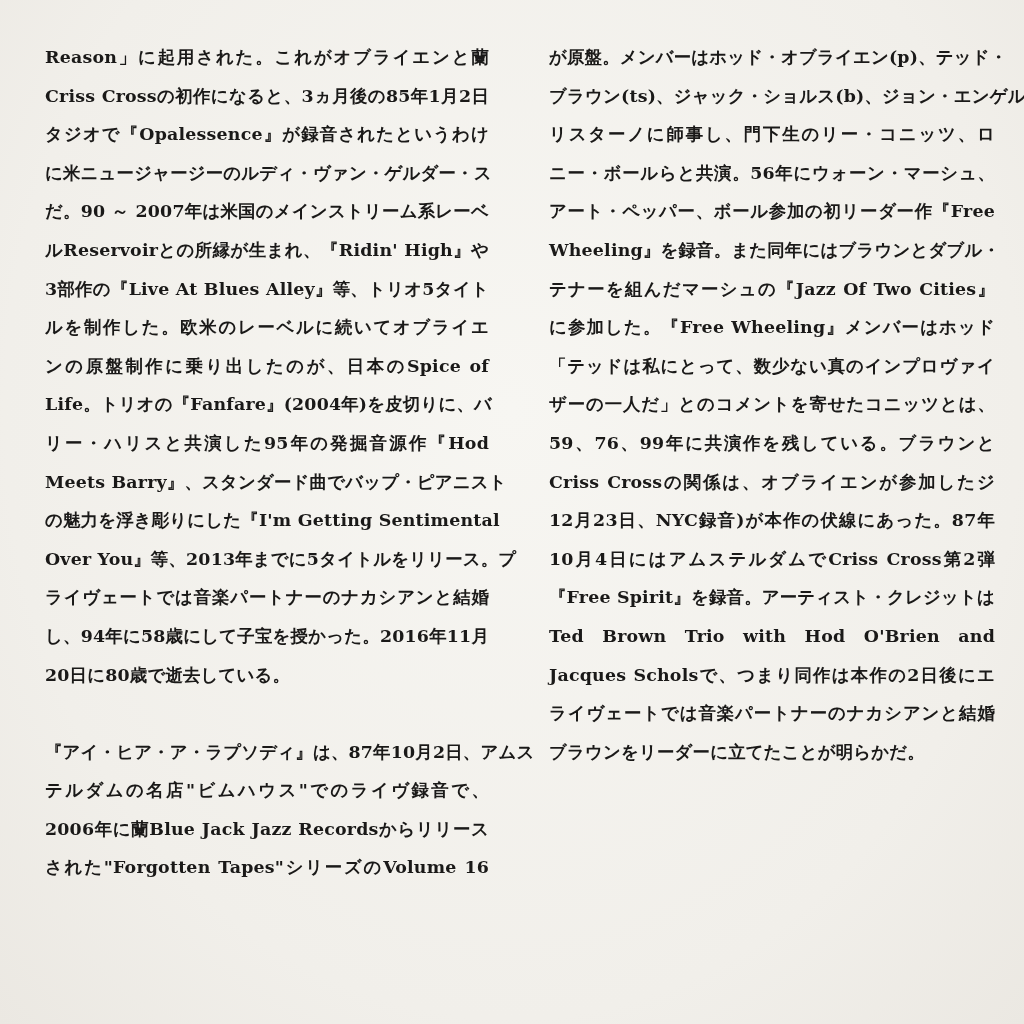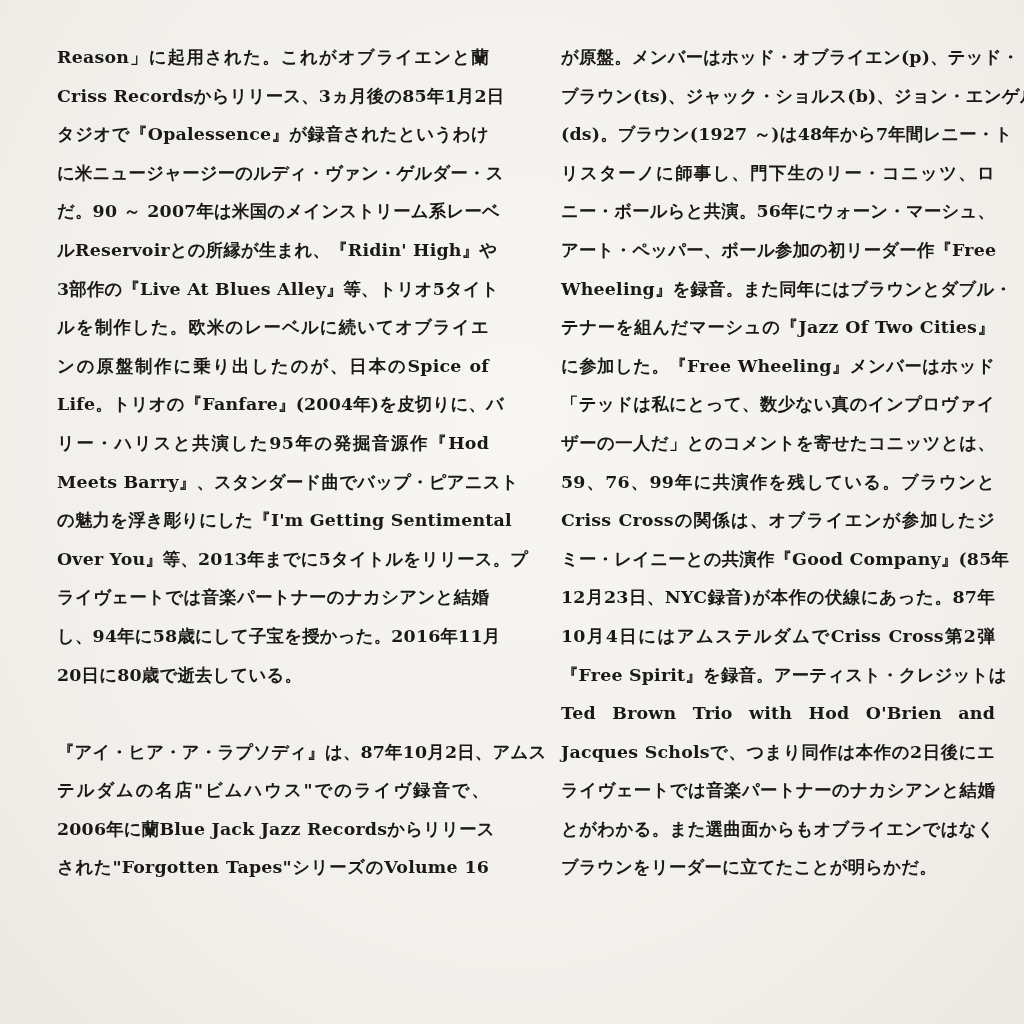--- a/index.html
+++ b/index.html
@@ -35,41 +35,40 @@
     .line {
       height: 38.6px;
       line-height: 38.6px;
       font-size: 17.4px;
       font-weight: bold;
       white-space: nowrap;
       text-align: justify;
       text-align-last: justify;
       letter-spacing: 0.2px;
       overflow: visible;
-      margin-left: 12px;
     }
     .line.last {
       text-align-last: left;
     }
     .line.indent {
       padding-left: 18px;
     }
     .gap {
       height: 38.6px;
     }
   </style>
 </head>
 <body>
 
 <div class="page">
 
   <div class="column left">
     <div>
       <div class="line">Reason」に起用された。これがオブライエンと蘭</div>
-      <div class="line">Criss Recordsからリリース、3ヵ月後の85年1月2日</div>
+      <div class="line">Criss Crossの初作になると、3ヵ月後の85年1月2日</div>
       <div class="line">タジオで『Opalessence』が録音されたというわけ</div>
       <div class="line">に米ニュージャージーのルディ・ヴァン・ゲルダー・ス</div>
       <div class="line">だ。90 ～ 2007年は米国のメインストリーム系レーベ</div>
       <div class="line">ルReservoirとの所縁が生まれ、『Ridin' High』や</div>
       <div class="line">3部作の『Live At Blues Alley』等、トリオ5タイト</div>
       <div class="line">ルを制作した。欧米のレーベルに続いてオブライエ</div>
       <div class="line">ンの原盤制作に乗り出したのが、日本のSpice of</div>
       <div class="line">Life。トリオの『Fanfare』(2004年)を皮切りに、バ</div>
       <div class="line">リー・ハリスと共演した95年の発掘音源作『Hod</div>
       <div class="line">Meets Barry』、スタンダード曲でバップ・ピアニスト</div>
@@ -85,36 +84,33 @@
       <div class="line">テルダムの名店"ビムハウス"でのライヴ録音で、</div>
       <div class="line">2006年に蘭Blue Jack Jazz Recordsからリリース</div>
       <div class="line">された"Forgotten Tapes"シリーズのVolume 16</div>
     </div>
   </div>
 
   <div class="column right">
     <div>
       <div class="line">が原盤。メンバーはホッド・オブライエン(p)、テッド・</div>
       <div class="line">ブラウン(ts)、ジャック・ショルス(b)、ジョン・エンゲルス</div>
-      <div class="line">(ds)。ブラウン(1927 ～)は48年から7年間レニー・ト</div>
       <div class="line">リスターノに師事し、門下生のリー・コニッツ、ロ</div>
       <div class="line">ニー・ボールらと共演。56年にウォーン・マーシュ、</div>
       <div class="line">アート・ペッパー、ボール参加の初リーダー作『Free</div>
       <div class="line">Wheeling』を録音。また同年にはブラウンとダブル・</div>
       <div class="line">テナーを組んだマーシュの『Jazz Of Two Cities』</div>
       <div class="line">に参加した。『Free Wheeling』メンバーはホッド</div>
       <div class="line">「テッドは私にとって、数少ない真のインプロヴァイ</div>
       <div class="line">ザーの一人だ」とのコメントを寄せたコニッツとは、</div>
       <div class="line">59、76、99年に共演作を残している。ブラウンと</div>
       <div class="line">Criss Crossの関係は、オブライエンが参加したジ</div>
-      <div class="line">ミー・レイニーとの共演作『Good Company』(85年</div>
       <div class="line">12月23日、NYC録音)が本作の伏線にあった。87年</div>
       <div class="line">10月4日にはアムステルダムでCriss Cross第2弾</div>
       <div class="line">『Free Spirit』を録音。アーティスト・クレジットは</div>
       <div class="line">Ted Brown Trio with Hod O'Brien and</div>
       <div class="line">Jacques Scholsで、つまり同作は本作の2日後にエ</div>
       <div class="line">ライヴェートでは音楽パートナーのナカシアンと結婚</div>
-      <div class="line">とがわかる。また選曲面からもオブライエンではなく</div>
       <div class="line last">ブラウンをリーダーに立てたことが明らかだ。</div>
     </div>
   </div>
 
 </div>
 
 </body></html>

